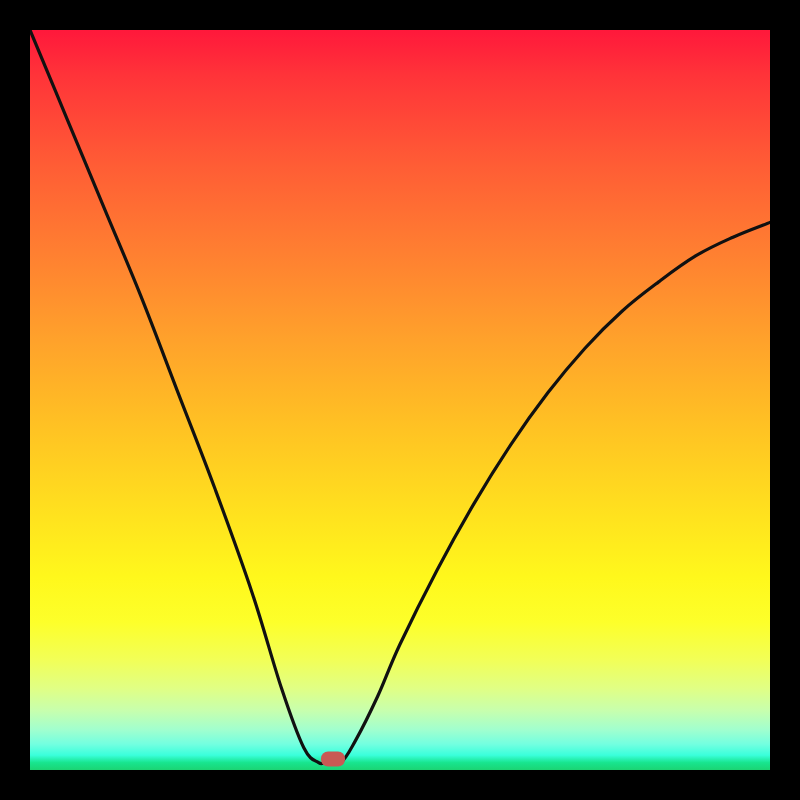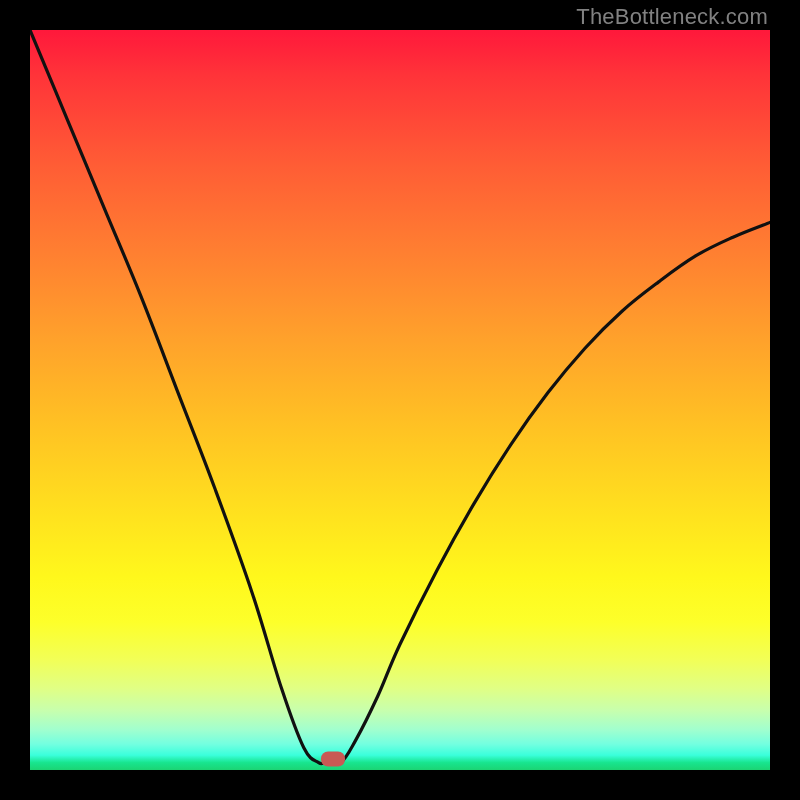--- a/index.html
+++ b/index.html
@@ -78,14 +78,13 @@
   <div class="plot-area">
     <div class="gradient"></div>
 
     <svg class="curve" viewBox="0 0 740 740" preserveAspectRatio="none">
       <path id="curve-path" fill="none" stroke="#111" stroke-width="3.2" stroke-linecap="round" d="M0.0 0.0 C6.7 16.0 23.7 56.8 37.0 88.8 C50.3 120.8 60.7 145.6 74.0 177.6 C87.3 209.6 97.7 233.1 111.0 266.4 C124.3 299.7 134.7 328.0 148.0 362.6 C161.3 397.2 171.7 422.8 185.0 458.8 C198.3 494.8 210.0 526.4 222.0 562.4 C234.0 598.4 242.3 630.6 251.6 658.6 C260.9 686.6 267.1 704.5 273.8 717.8 C280.5 731.1 284.6 729.9 288.6 732.6 C292.6 735.3 292.0 732.6 296.0 732.6 C300.0 732.6 305.5 736.6 310.8 732.6 C316.1 728.6 318.9 722.4 325.6 710.4 C332.3 698.4 339.8 683.3 347.8 666.0 C355.8 648.7 359.3 636.8 370.0 614.2 C380.7 591.6 393.7 565.5 407.0 540.2 C420.3 514.9 430.7 496.2 444.0 473.6 C457.3 451.0 467.7 434.4 481.0 414.4 C494.3 394.4 504.7 379.9 518.0 362.6 C531.3 345.3 541.7 332.9 555.0 318.2 C568.3 303.5 578.7 293.2 592.0 281.2 C605.3 269.2 615.7 261.6 629.0 251.6 C642.3 241.6 652.7 233.7 666.0 225.7 C679.3 217.7 689.7 213.2 703.0 207.2 C716.3 201.2 733.3 195.1 740.0 192.4"></path>
     </svg>
 
     <div id="marker" class="marker" style="left: 303.4px; top: 728.9px;"></div>
   </div>
 
-  <div class="watermark">TheBottleneck.com</div>
 </div>
 
 </body></html>

